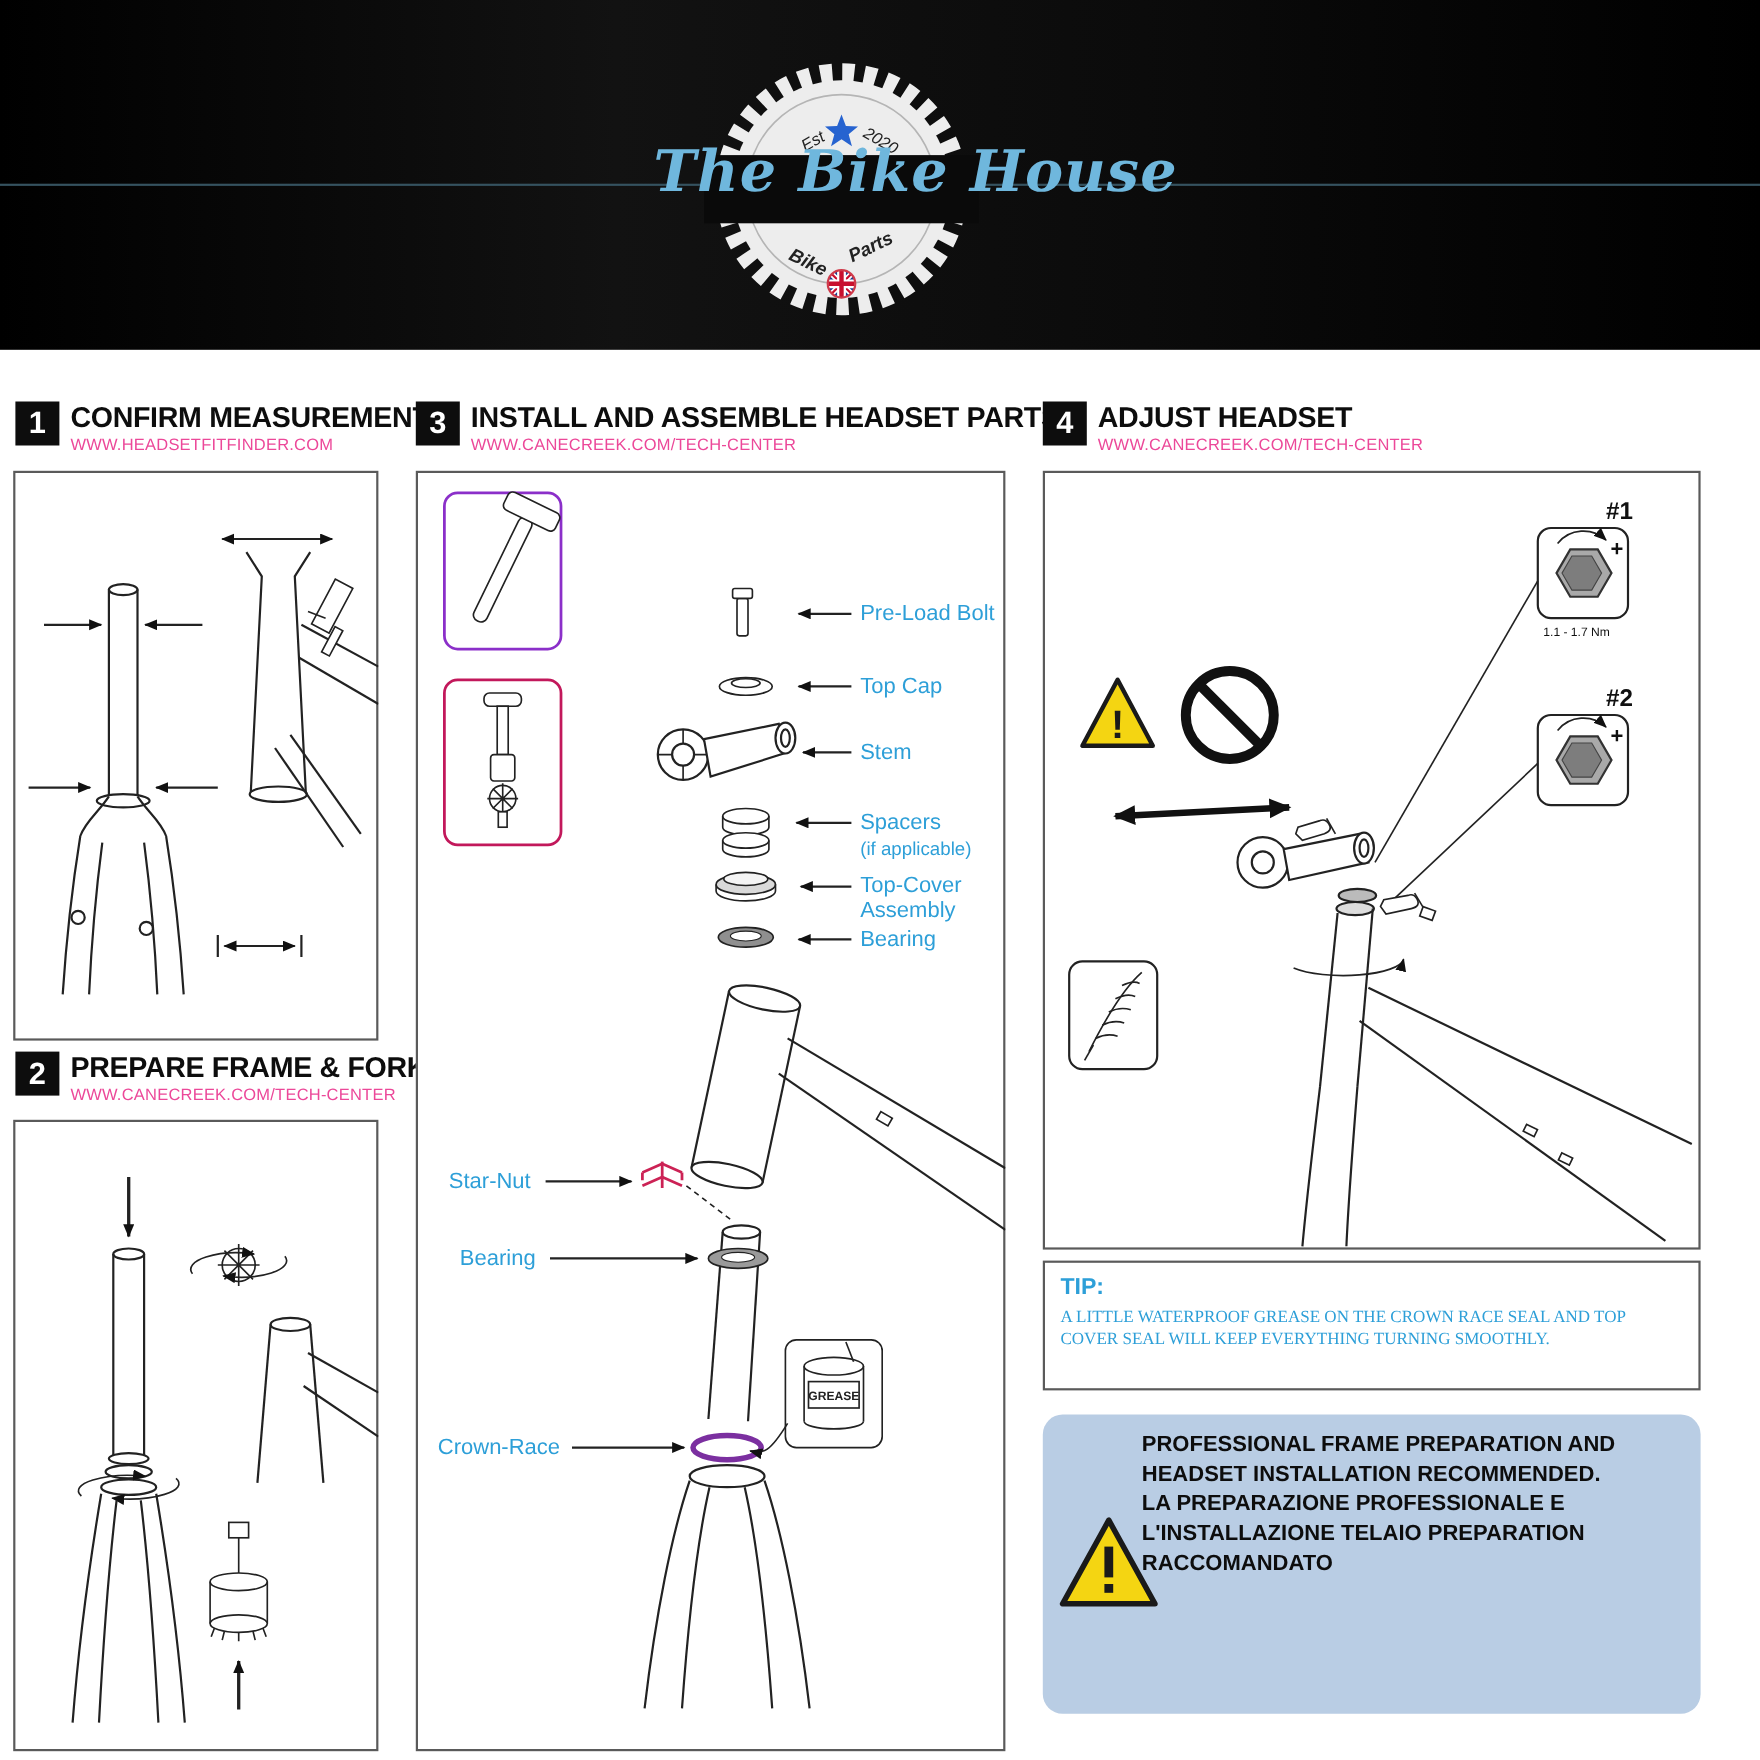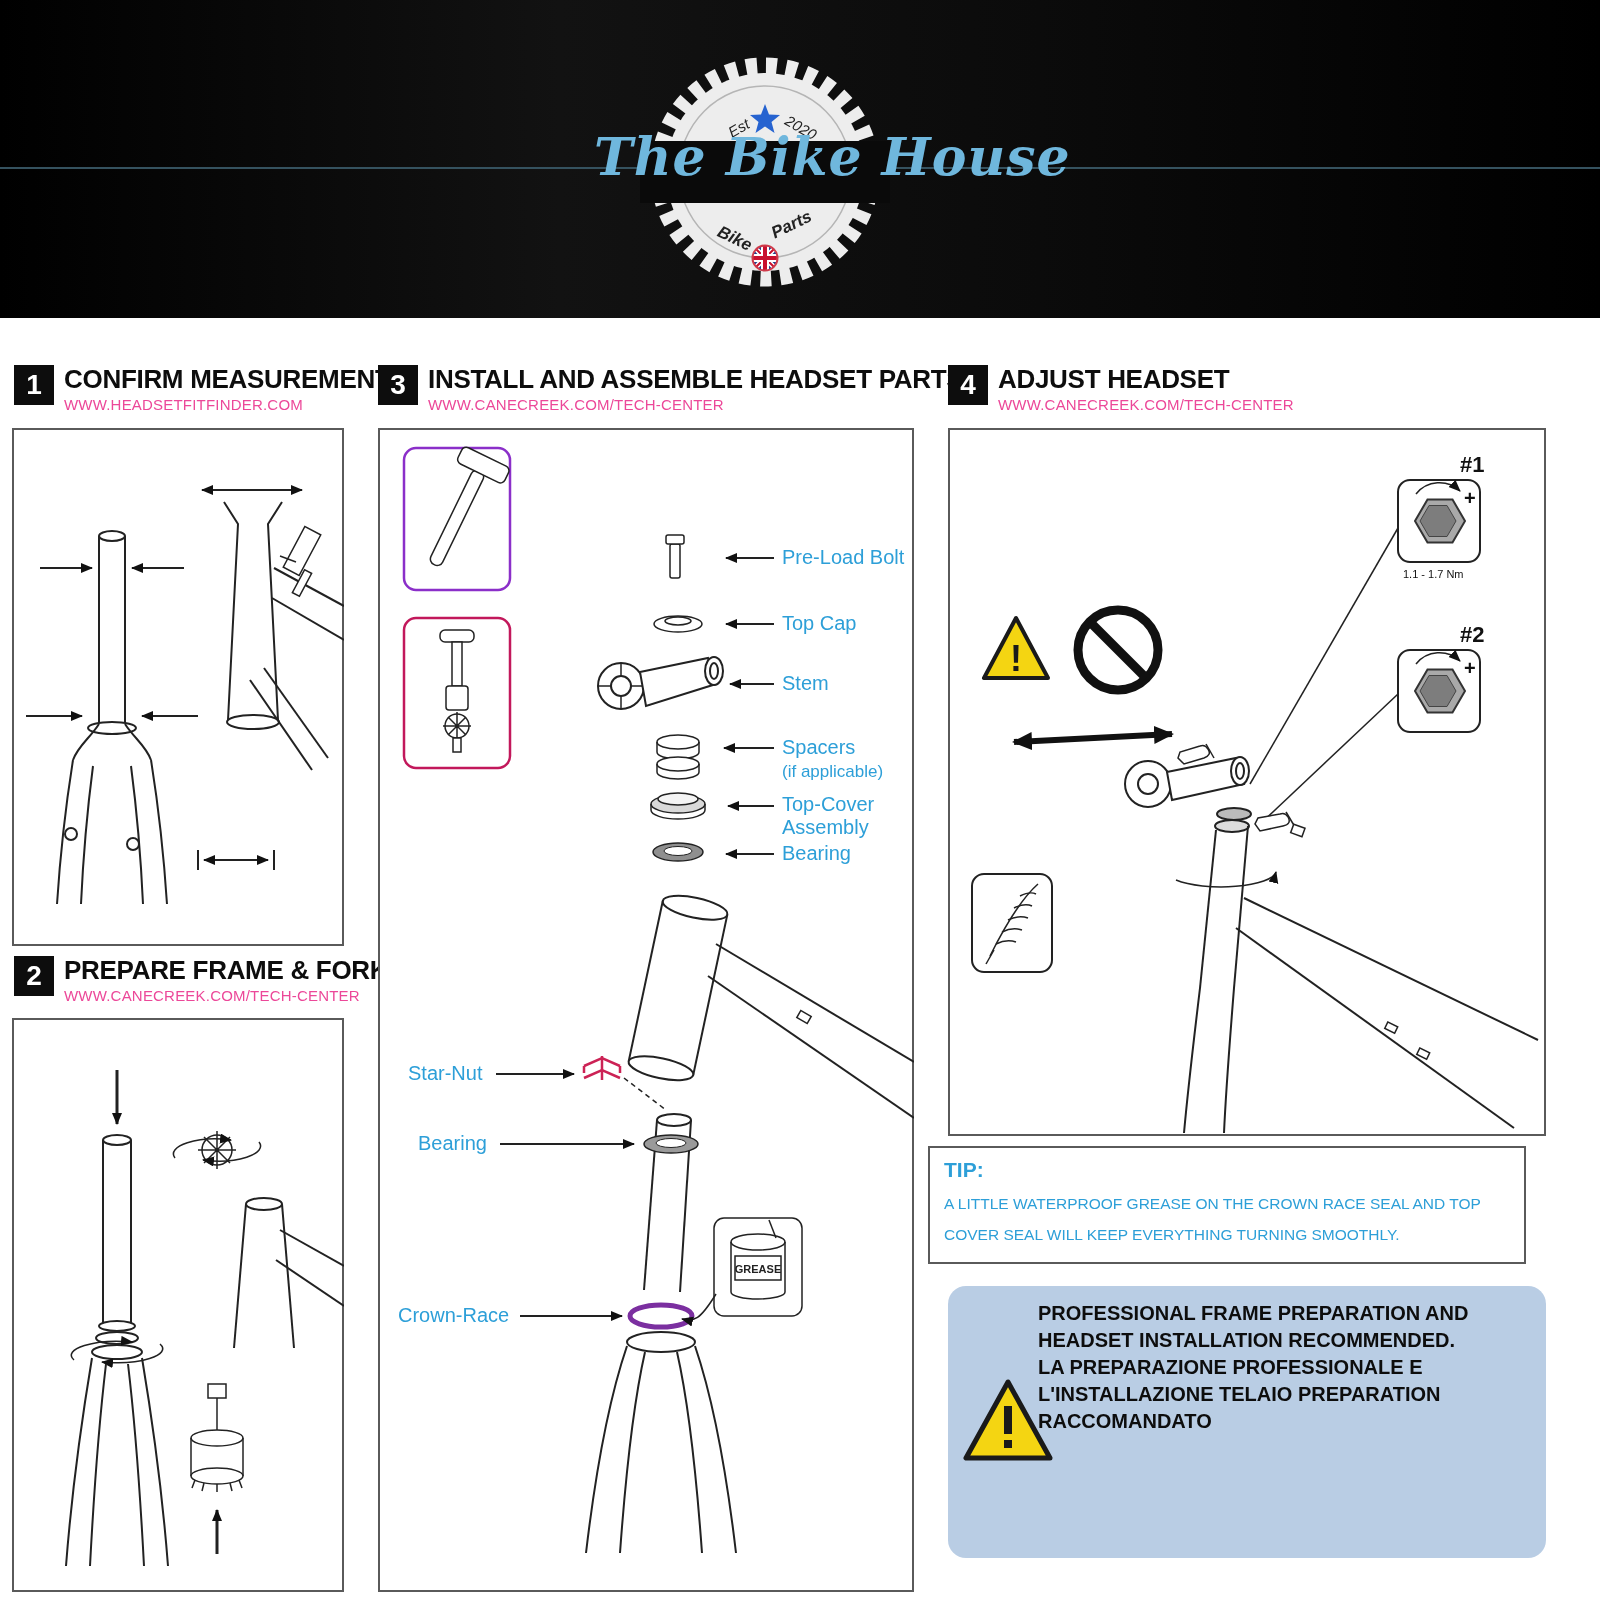--- a/index.html
+++ b/index.html
@@ -21,21 +21,21 @@
   .numbox{
     width:40px;height:40px;background:#0d0d0d;color:#fff;
     display:flex;align-items:center;justify-content:center;
     font-size:28px;font-weight:bold;
   }
   .sec-title{font-size:26px;font-weight:bold;color:#0d0d0d;letter-spacing:-0.3px;white-space:nowrap;}
   .sec-url{font-size:15px;color:#ec4899;letter-spacing:0.2px;white-space:nowrap;}
   .dbox{border:2px solid #5a5a5a;background:#fff;box-sizing:border-box;}
   .tipbox{border:2px solid #5a5a5a;background:#fff;box-sizing:border-box;padding:10px 14px;}
   .tip-title{font-size:21px;font-weight:bold;color:#2d9fd8;margin-bottom:6px;}
-  .tip-body{font-size:15.5px;color:#2d9fd8;line-height:31px;font-weight:500;}
+  .tip-body{font-size:15.5px;color:#2d9fd8;line-height:20px;font-weight:500;font-family:Liberation Serif, serif;}
   .notice{background:#b9cde4;border-radius:18px;box-sizing:border-box;}
   .notice-text{position:absolute;left:90px;top:14px;width:496px;}
   .notice-line{font-size:20px;font-weight:bold;color:#0d0d0d;line-height:27px;}
   svg text{font-family:"Liberation Sans", sans-serif;}
   .lbl{fill:#2d9fd8;font-size:20px;}
   .lbl-sm{fill:#2d9fd8;font-size:17px;}
   .ln{stroke:#222;stroke-width:2;fill:none;}
   .ln15{stroke:#222;stroke-width:1.5;fill:none;}
 </style>
 </head>
@@ -370,21 +370,21 @@
     <rect class="ln15" x="470" y="622" width="11" height="7" transform="rotate(26 475 625)" fill="#fff"></rect>
   </g>
   <g>
     <rect x="24" y="446" width="80" height="98" rx="12" class="ln" stroke-width="2.5" fill="#fff"></rect>
     <path d="M42,528 C56,500 74,470 90,456" class="ln15"></path>
     <path d="M48,516 C56,512 62,512 68,514 M54,504 C62,500 68,500 74,502 M60,492 C68,488 74,488 80,490 M66,480 C74,476 80,476 84,478 M72,468 C80,464 84,464 88,466" class="ln15"></path>
     <path d="M38,536 L46,522" class="ln15"></path>
   </g>
 </svg>
 
-<div class="abs tipbox" style="left:928px;top:1146px;width:598px;height:118px">
+<div class="abs tipbox" style="left:948px;top:1146px;width:598px;height:118px">
   <div class="tip-title">TIP:</div>
   <div class="tip-body">A LITTLE WATERPROOF GREASE ON THE CROWN RACE SEAL AND TOP COVER SEAL WILL KEEP EVERYTHING TURNING SMOOTHLY.</div>
 </div>
 
 <div class="abs notice" style="left:948px;top:1286px;width:598px;height:272px">
   <svg class="abs" style="left:14px;top:90px" width="92" height="88" viewBox="0 0 92 88">
     <path d="M46,6 L4,82 L88,82 Z" fill="#f4d512" stroke="#1a1a1a" stroke-width="5" stroke-linejoin="round"></path>
     <rect x="42" y="30" width="8" height="28" fill="#1a1a1a"></rect>
     <rect x="42" y="64" width="8" height="8" fill="#1a1a1a"></rect>
   </svg>

